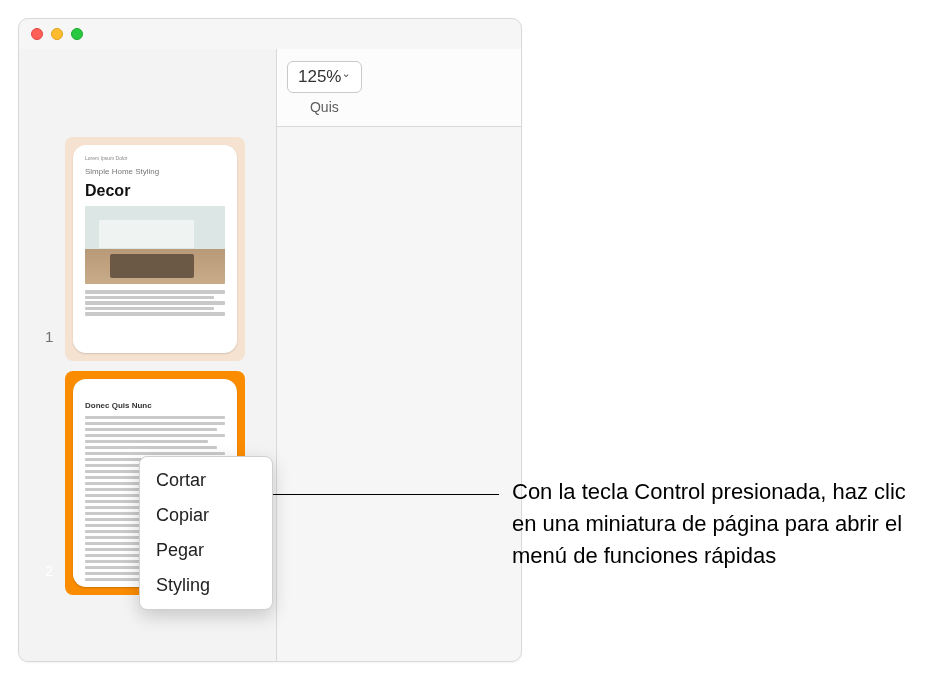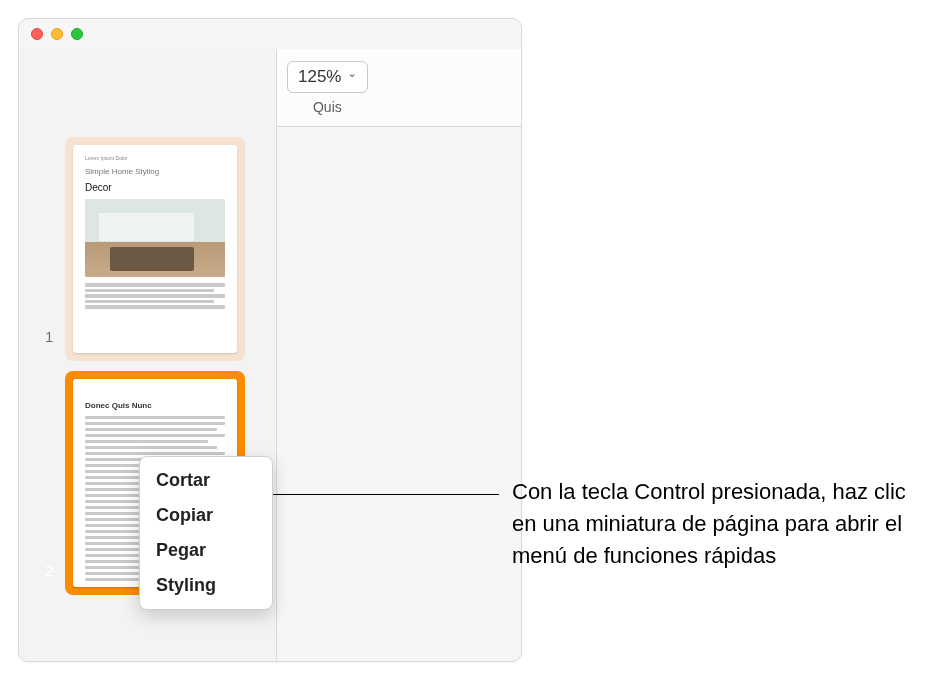--- a/index.html
+++ b/index.html
@@ -79,21 +79,21 @@
   }
   .zoom-select {
     border: 1px solid #c9c9c9;
     border-radius: 6px;
     padding: 5px 10px;
     background: #fff;
     font-size: 17px;
     color: #333;
     display: flex;
     align-items: flex-start;
-    gap: 6px;
+    gap: 0;
   }
   .chevron {
     font-size: 11px;
     color: #555;
   }
 
   
   .sidebar {
     position: absolute;
     left: 0;
@@ -123,31 +123,31 @@
     height: 224px;
     background: #f6e2d1;
     border-radius: 8px;
     padding: 8px;
     margin-bottom: 10px;
   }
   .page {
     background: #fff;
     width: 100%;
     height: 100%;
-    border-radius: 3px;
+    border-radius: 13px;
     box-shadow: 0 1px 2px rgba(0,0,0,.15);
     padding: 10px 12px;
     display: flex;
     flex-direction: column;
     gap: 6px;
     overflow: hidden;
   }
   .p-small { font-size: 5px; color: #888; white-space: nowrap; overflow: hidden; }
   .p-sub { font-size: 8px; color: #777; }
-  .p-title { font-size: 10px; font-weight: 400; color: #111; }
+  .p-title { font-size: 16px; font-weight: 700; color: #111; }
   .p-img {
     width: 100%;
     height: 78px;
     background: linear-gradient(to bottom, #dbe6e5 0%, #dbe6e5 55%, #b99a78 55%, #c8ab89 100%);
     position: relative;
     border-radius: 1px;
   }
   .p-img::before {
     content:"";
     position:absolute;
@@ -199,21 +199,20 @@
     border-radius: 8px;
     box-shadow: 0 6px 18px rgba(0,0,0,.18);
     padding: 6px 0;
     z-index: 50;
   }
   .context-menu .item {
     padding: 7px 16px;
     font-size: 18px;
     color: #222;
     cursor: default;
-    font-weight: bold;
   }
 
   
   .callout-line {
     position: absolute;
     left: 266px;
     top: 494px;
     width: 233px;
     height: 1px;
     background: #000;

